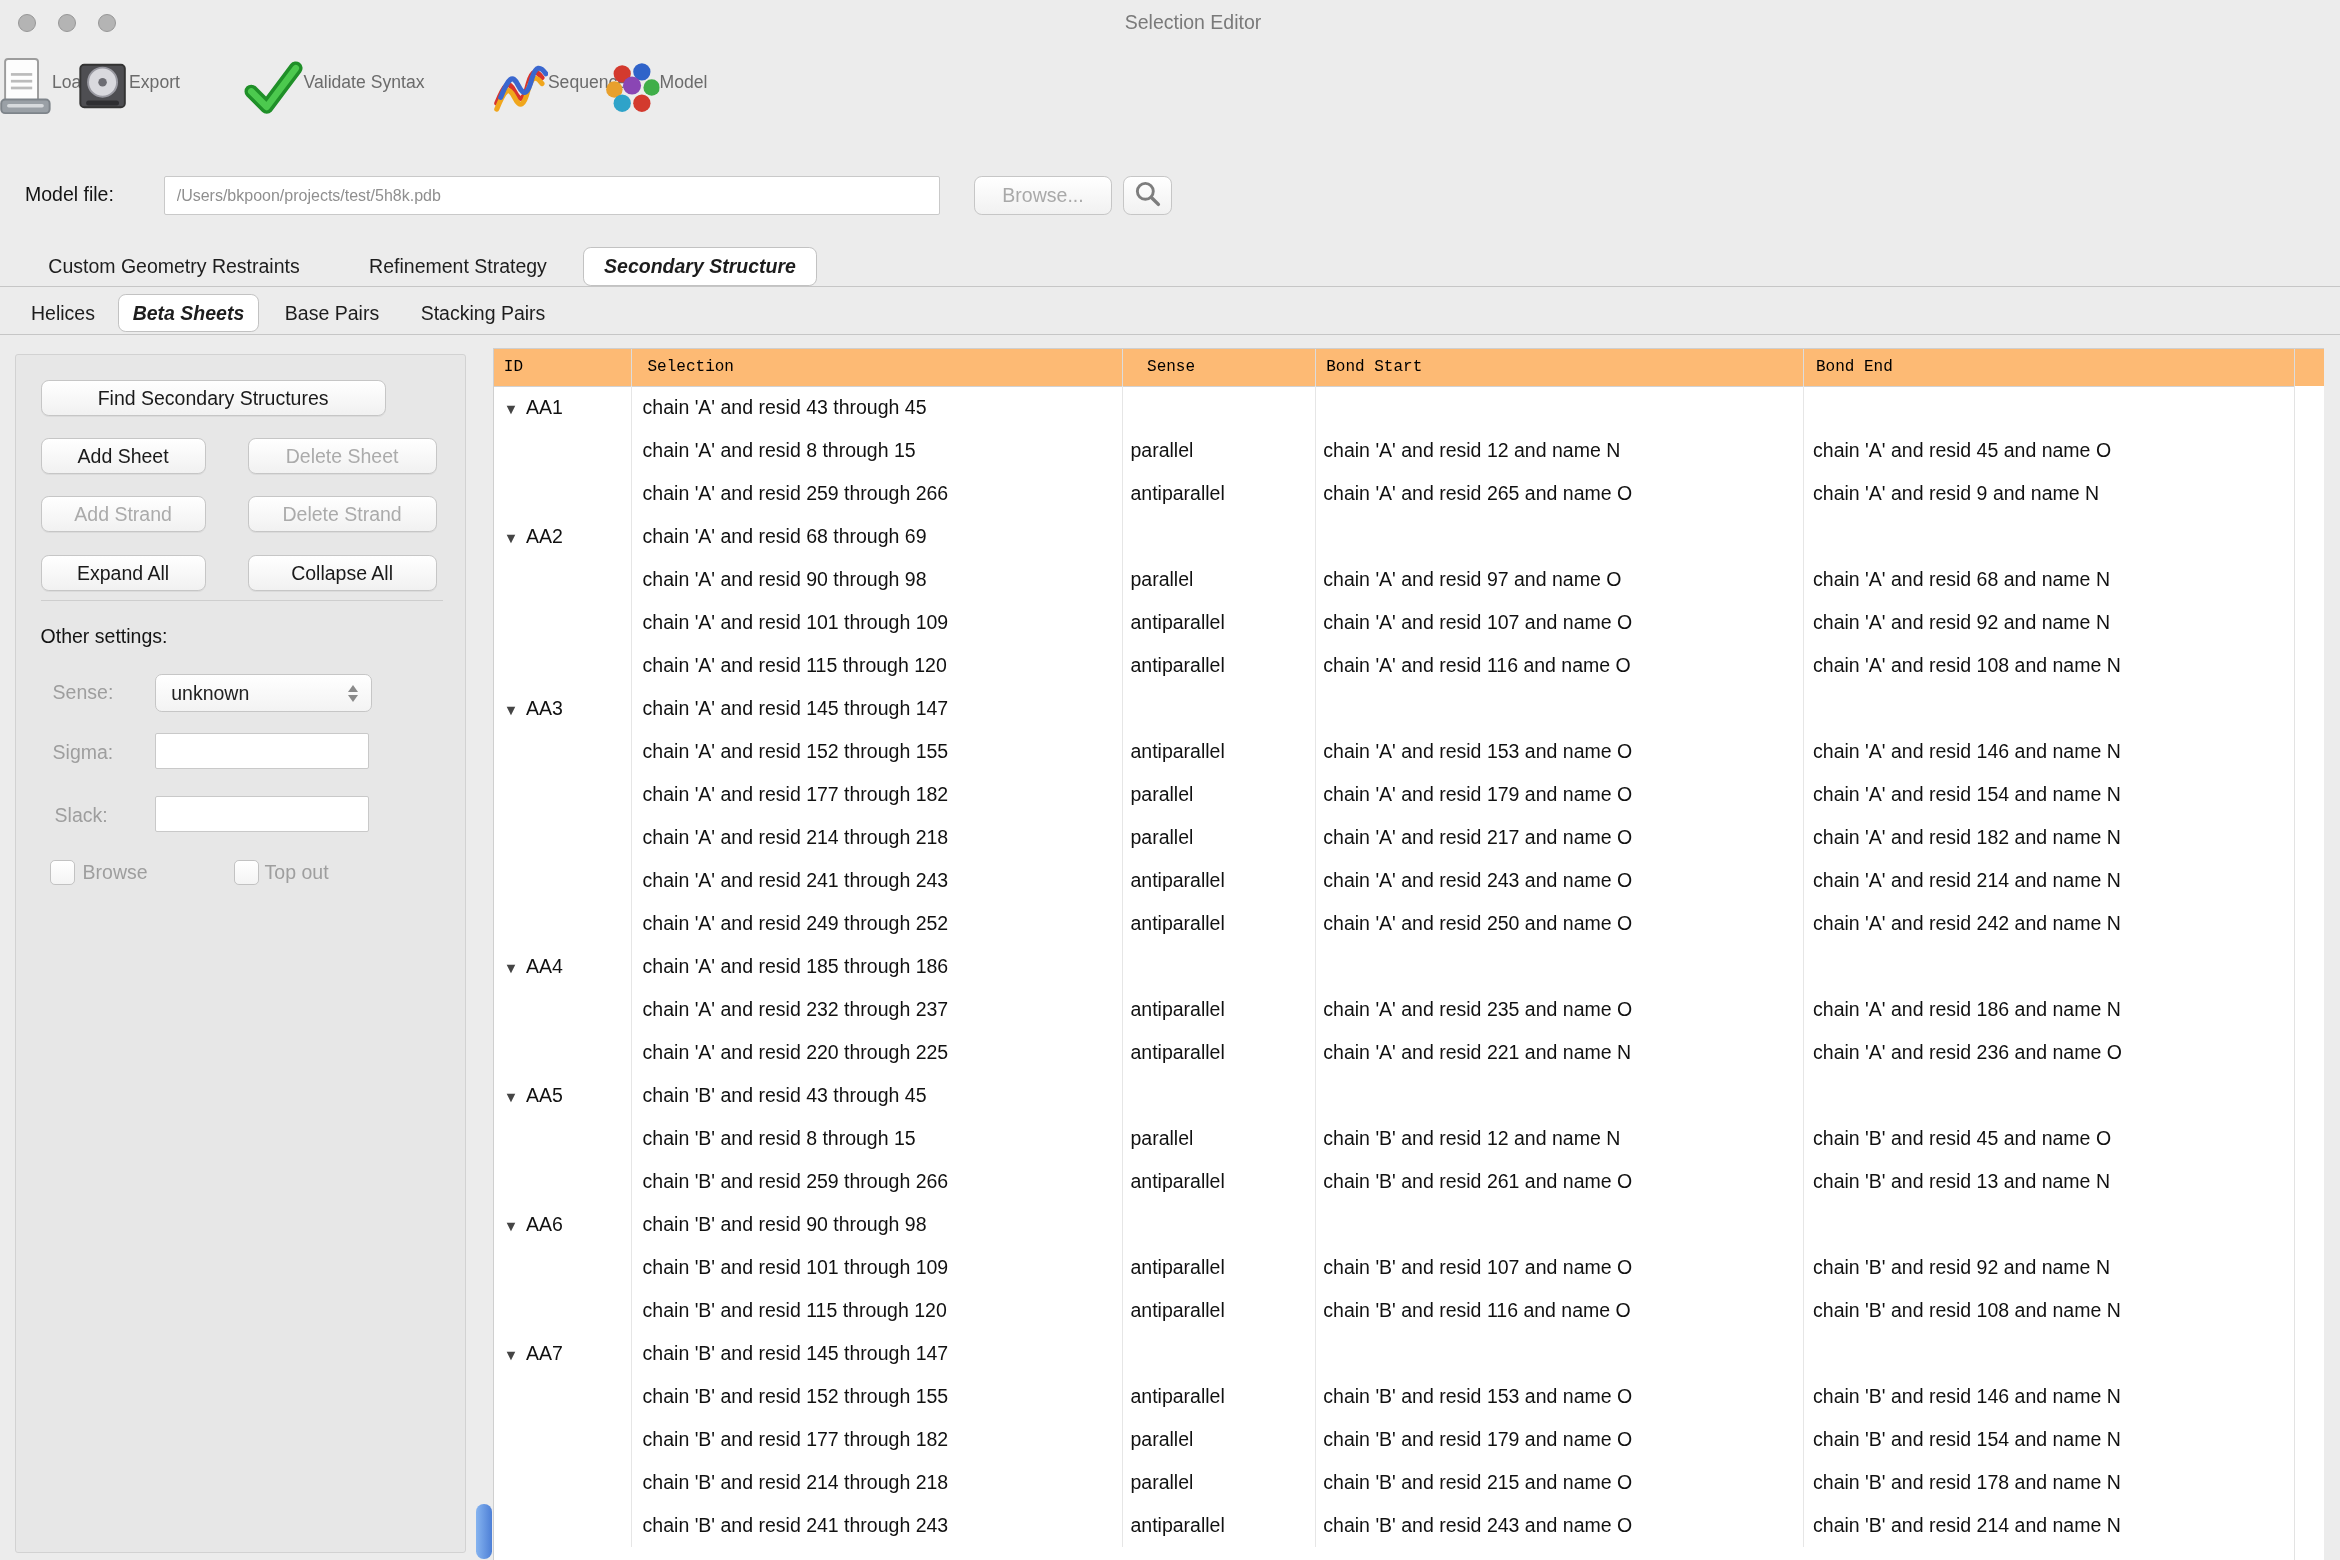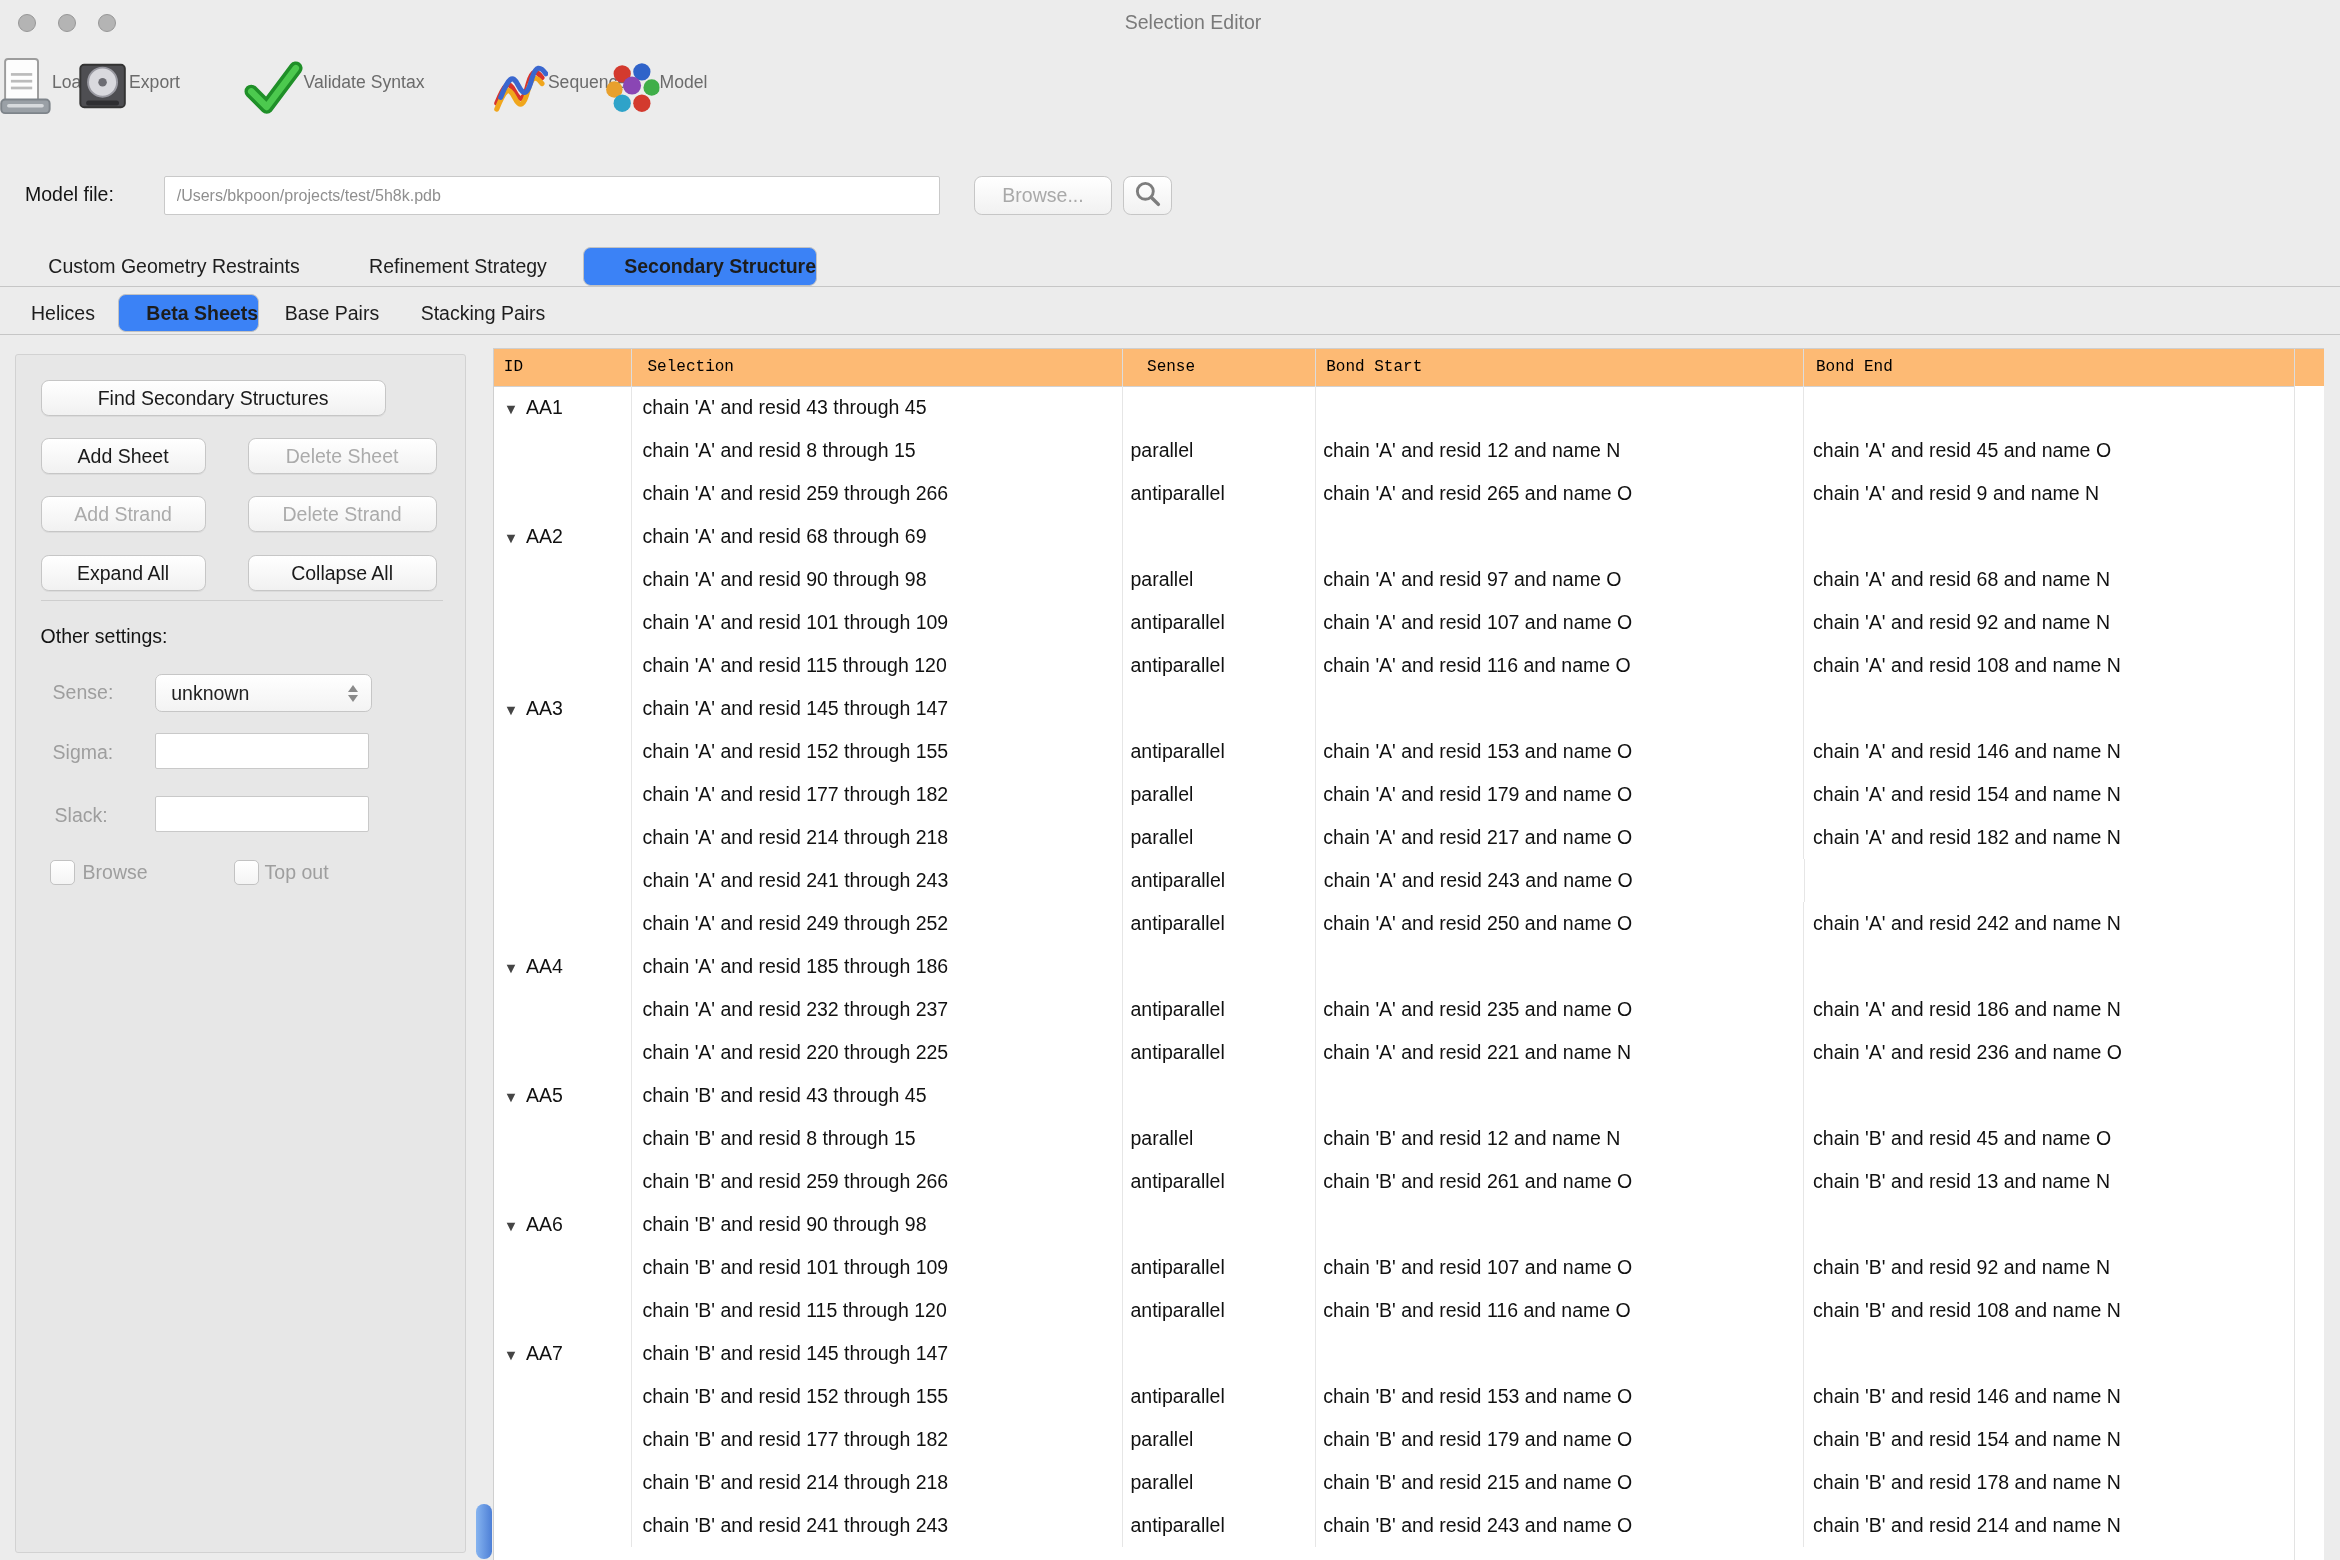--- a/index.html
+++ b/index.html
@@ -23,21 +23,21 @@
   .modelrow{position:absolute;top:174px;left:0;width:100%;height:49px;}
   .mf-label{position:absolute;left:25px;top:8.8px;font-size:19.5px;color:#141414;}
   .mf-input{position:absolute;left:164px;top:2px;width:776px;height:39px;box-sizing:border-box;border:1px solid #c9c9c9;border-radius:2px;background:#fff;font-family:"Liberation Sans",sans-serif;font-size:16px;color:#8f8f8f;padding:0 11.7px;outline:none;}
   .mf-browse{position:absolute;left:974px;top:2px;width:138px;height:39px;box-sizing:border-box;border:1px solid #c6c6c6;border-radius:7.8px;background:linear-gradient(#ffffff,#f1f1f1);font-size:19.5px;color:#a9a9a9;text-align:center;line-height:37px;}
   .mf-search{position:absolute;left:1123px;top:2px;width:49px;height:39px;box-sizing:border-box;border:1px solid #c6c6c6;border-radius:7.8px;background:linear-gradient(#ffffff,#f1f1f1);display:flex;align-items:center;justify-content:center;}
 
   
   .tabsmain{position:absolute;top:246px;left:0;width:100%;height:40px;border-bottom:1px solid #c6c6c6;}
   .tabssub{position:absolute;top:293px;left:0;width:100%;height:41px;border-bottom:1px solid #c6c6c6;}
   .tab{position:absolute;transform:translateX(-50%);top:8.8px;font-size:19.5px;color:#1d1d1d;white-space:nowrap;cursor:default;}
-  .tab.active{transform:none;top:1px;background:#3b82f6;border:1px solid #c2c2c2;border-radius:7.8px;font-weight:bold;text-align:right;box-sizing:border-box;}
+  .tab.active{transform:none;top:1px;background:#ffffff;border:1px solid #c2c2c2;border-radius:7.8px;font-weight:bold;text-align:center;box-sizing:border-box;font-style:italic;}
   .t1{left:174px;} .t2{left:458px;}
   .t3{left:583px;width:234px;height:39px;line-height:37px;}
   .s1{left:63px;} .s3{left:332px;} .s4{left:483px;}
   .s2{left:118px;width:141px;height:38px;line-height:36px;top:2px;}
 
   
   .sidebar{position:absolute;left:14.6px;top:354px;width:451px;height:1199px;background:#e7e7e7;border:1px solid #d2d2d2;border-radius:2.9px;box-sizing:border-box;}
   .btn{position:absolute;box-sizing:border-box;height:36px;border:1px solid #c6c6c6;border-radius:7.8px;background:linear-gradient(#ffffff,#f1f1f1);font-size:19.5px;color:#1a1a1a;text-align:center;line-height:34px;box-shadow:0 1px 0 rgba(0,0,0,0.05);white-space:nowrap;overflow:hidden;cursor:default;}
   .btn.disabled{color:#ababab;}
   .b-find{left:25px;top:25px;width:345px;}
@@ -305,20 +305,21 @@
           <div class="c c-sel">chain 'A' and resid 214 through 218</div>
           <div class="c c-sen">parallel</div>
           <div class="c c-bs">chain 'A' and resid 217 and name O</div>
           <div class="c c-be">chain 'A' and resid 182 and name N</div>
         </div>
         <div class="trow">
           <div class="c c-id"></div>
           <div class="c c-sel">chain 'A' and resid 241 through 243</div>
           <div class="c c-sen">antiparallel</div>
           <div class="c c-bs">chain 'A' and resid 243 and name O</div>
+          <div class="c c-be">chain 'A' and resid 214 and name N</div>
         </div>
         <div class="trow">
           <div class="c c-id"></div>
           <div class="c c-sel">chain 'A' and resid 249 through 252</div>
           <div class="c c-sen">antiparallel</div>
           <div class="c c-bs">chain 'A' and resid 250 and name O</div>
           <div class="c c-be">chain 'A' and resid 242 and name N</div>
         </div>
         <div class="trow">
           <div class="c c-id"><span class="tri">▼</span><span class="idtxt">AA4</span></div>

